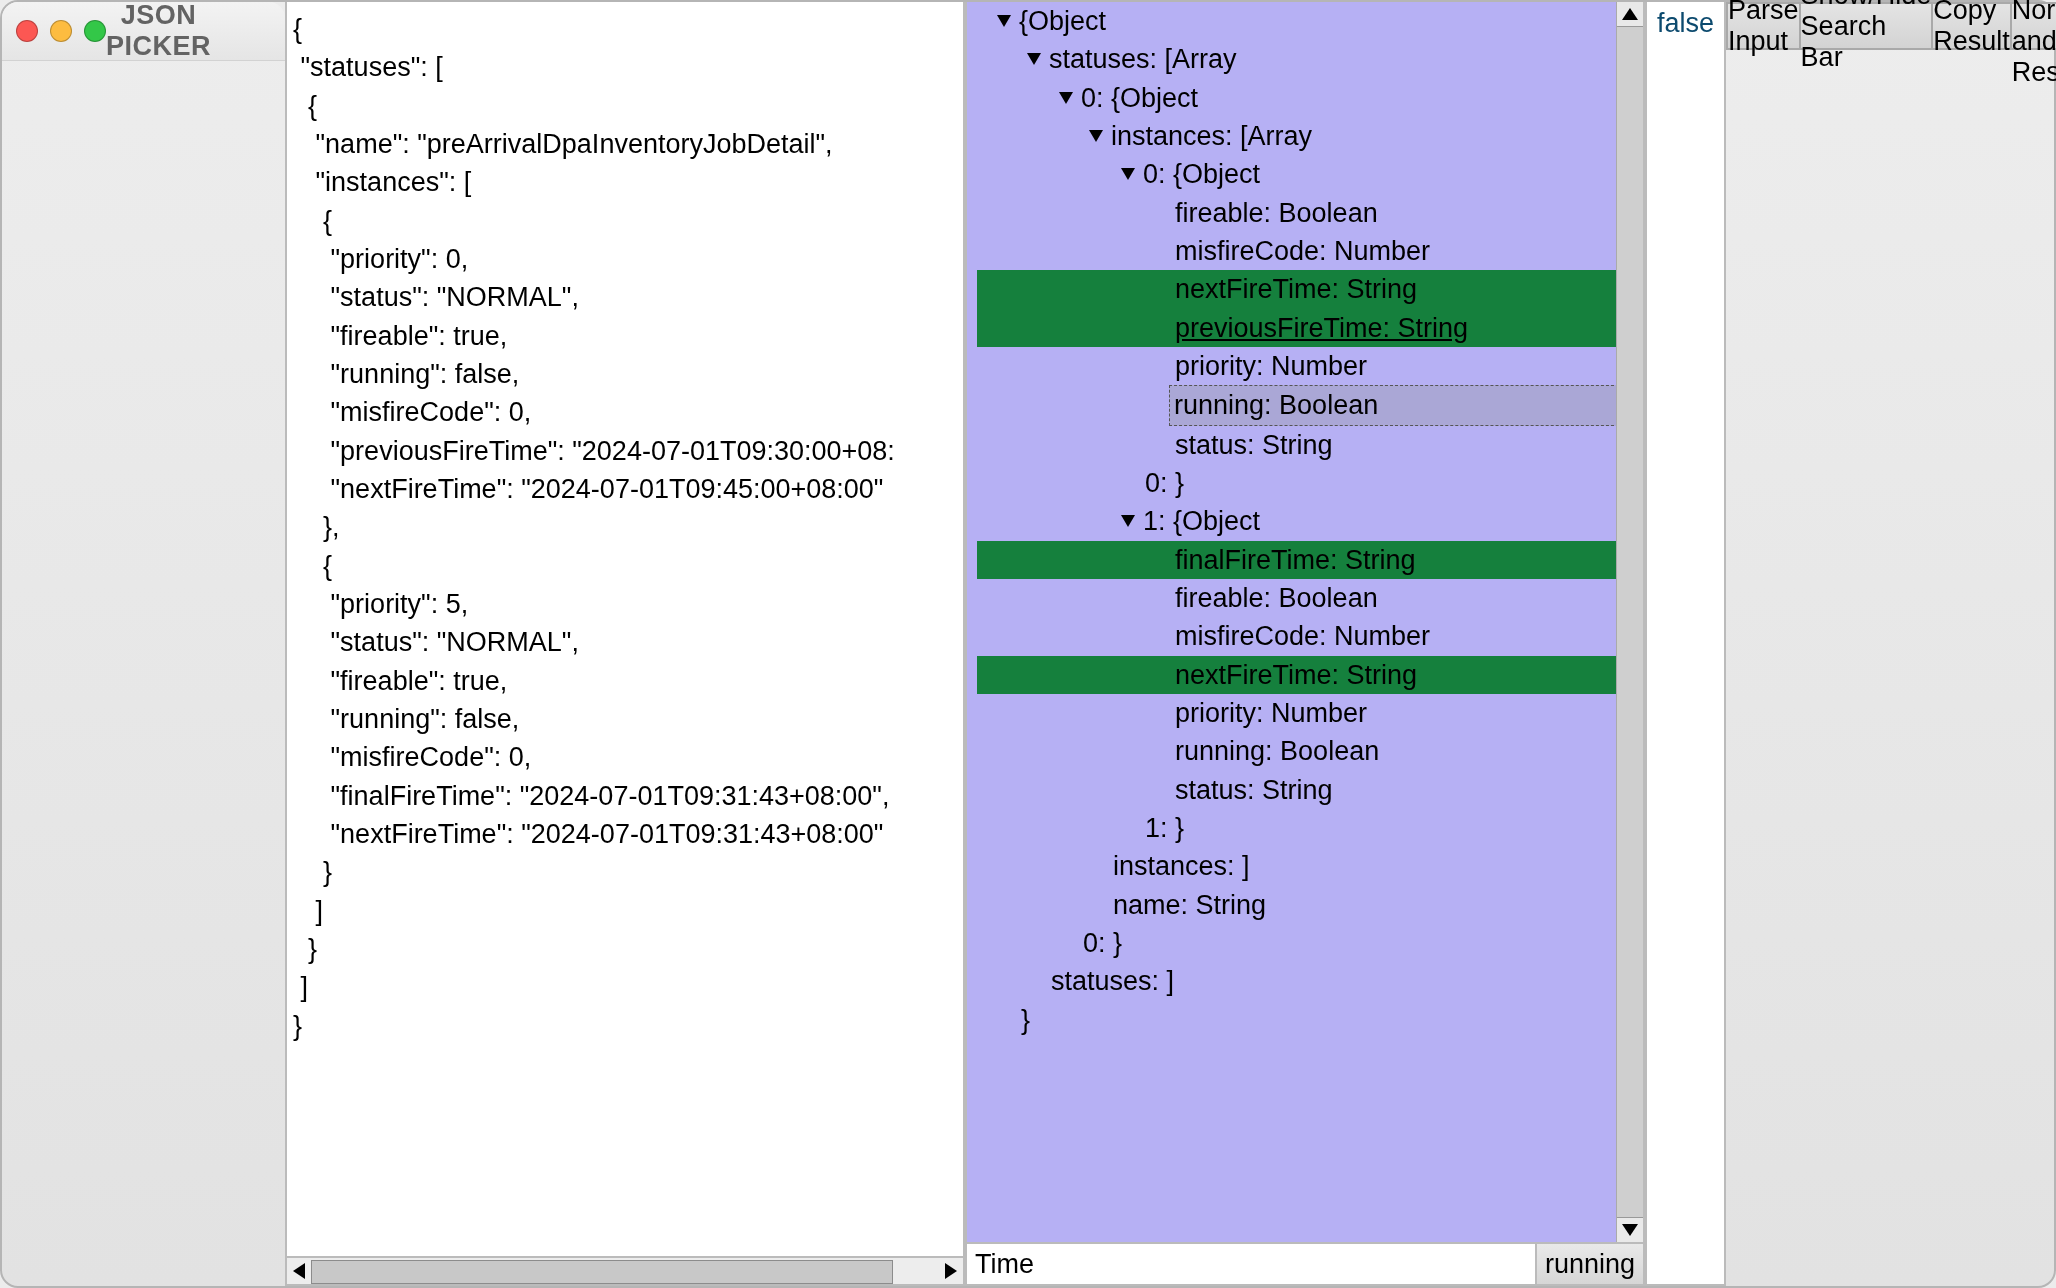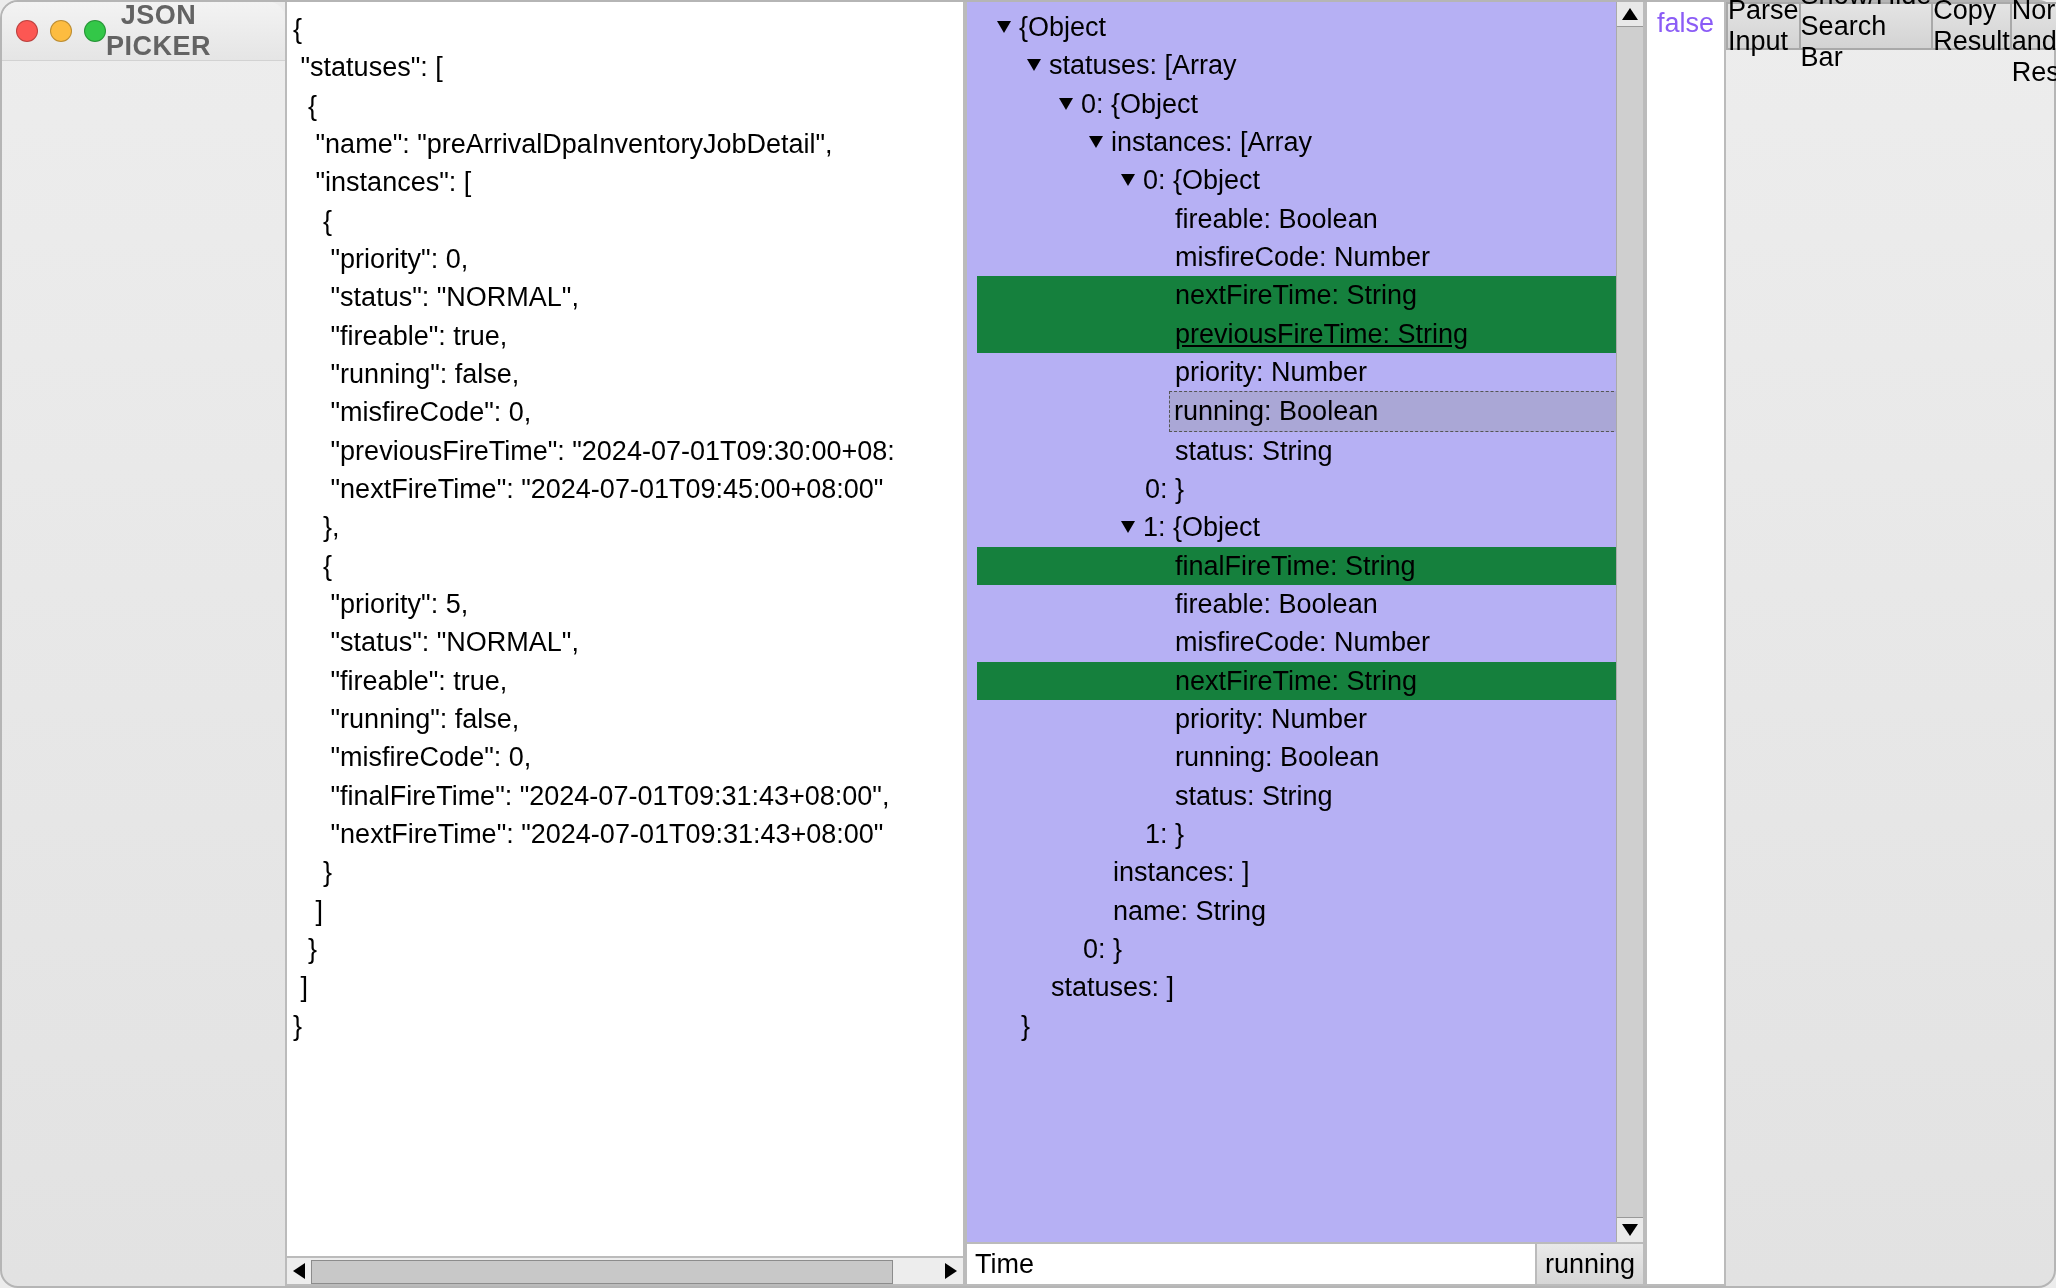--- a/index.html
+++ b/index.html
@@ -56,21 +56,21 @@
   .hscroll .track { flex:1; height:22px; position:relative; }
   .hscroll .thumb { position:absolute; left:0; top:0; height:22px; width:580px; background:#c8c8c8; border:1px solid #8c8c8c; }
   .struct-area {
     flex: 1;
     background: #b6b0f4;
     border: 2px solid #bbb;
     border-top: none;
     overflow: hidden;
     position: relative;
   }
-  .tree { padding: 6px 0 6px 10px; line-height: 1.42; }
+  .tree { padding: 0 0 6px 10px; line-height: 1.42; }
   .tree-row { display: flex; align-items: center; white-space: nowrap; }
   .tree-row .sp { display:inline-block; }
   .tri { display:inline-block; width:0; height:0; border-left:7px solid transparent; border-right:7px solid transparent; border-top:12px solid #000; margin-right:6px; }
   .tree-label { padding: 0 2px; }
   .hl { background: #15803d; text-align: right; }
   .running-sel {
     display:inline-block;
     background: #aaa7d6;
     border: 1px dashed #555;
     padding: 0 4px;
@@ -92,21 +92,21 @@
   }
   .search-btn {
     width:106px;
     background: linear-gradient(#e9e9e9,#d6d6d6);
     border:2px solid #bbb;
     border-left:none;
     border-top:none;
     display:flex; align-items:center; justify-content:center;
   }
   .view-area { flex:1; background:#fff; border:2px solid #bbb; border-top:none; padding: 6px 10px; }
-  .view-value { color: #8b5cf6; margin-top: 26px; }
+  .view-value { color: #0c4a6e; margin-top: 26px; }
   .btn-row { display:flex; height:48px; }
   .big-btn {
     flex:1;
     background: linear-gradient(#e4e4e4,#d3d3d3);
     border:2px solid #a9a9a9;
     display:flex; align-items:center; justify-content:center;
     margin-right:-2px;
   }
   .status-row { display:flex; height:40px; border-bottom-left-radius:16px; border-bottom-right-radius:16px; background: linear-gradient(#e8e8e8,#d8d8d8); border-top:1px solid #bcbcbc; }
   .status-cell { flex:1; display:flex; align-items:center; justify-content:center; }

